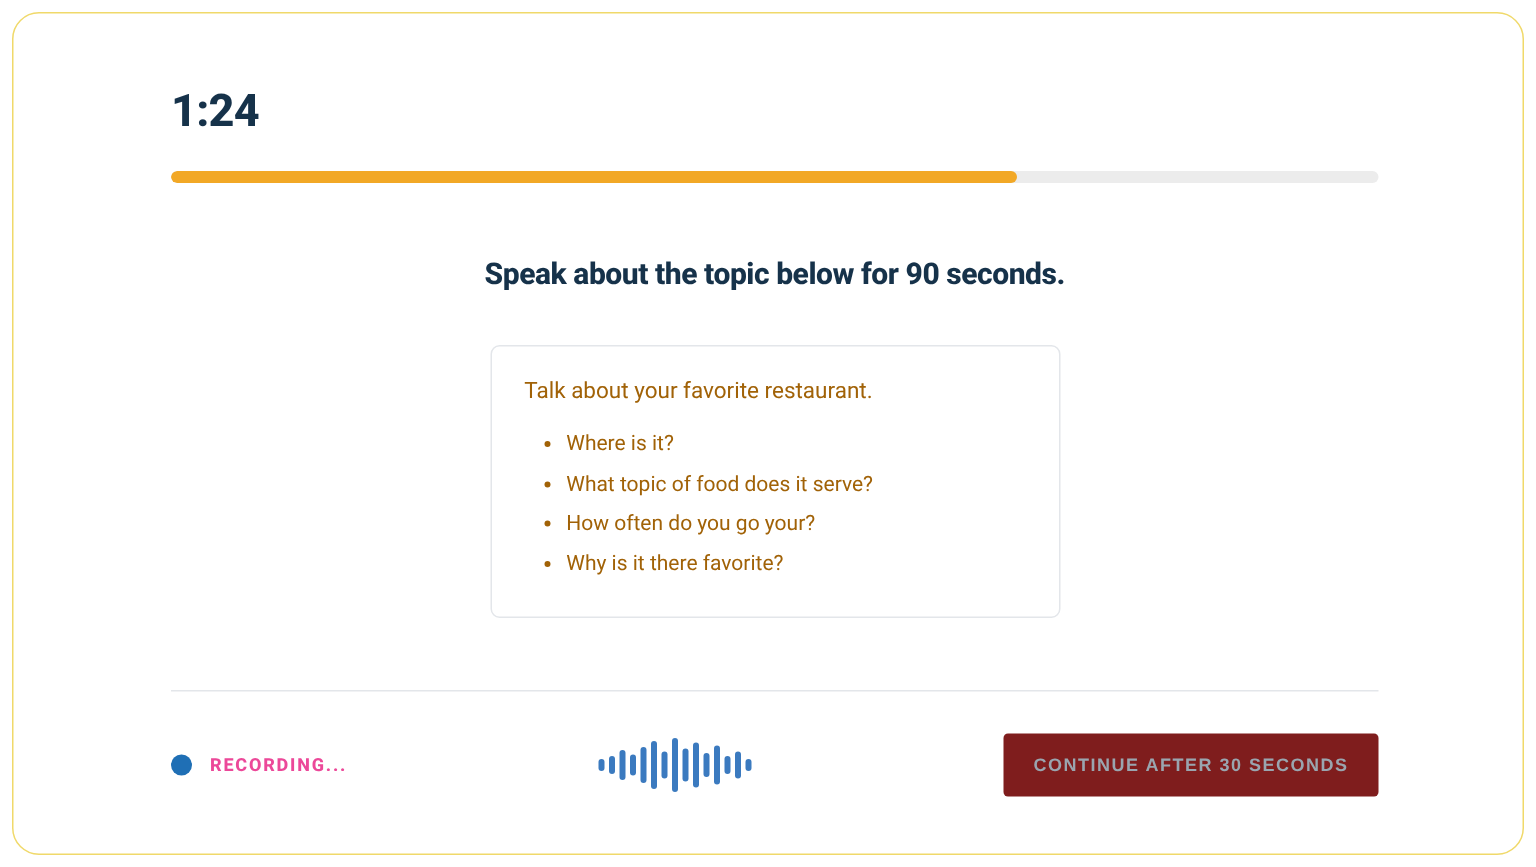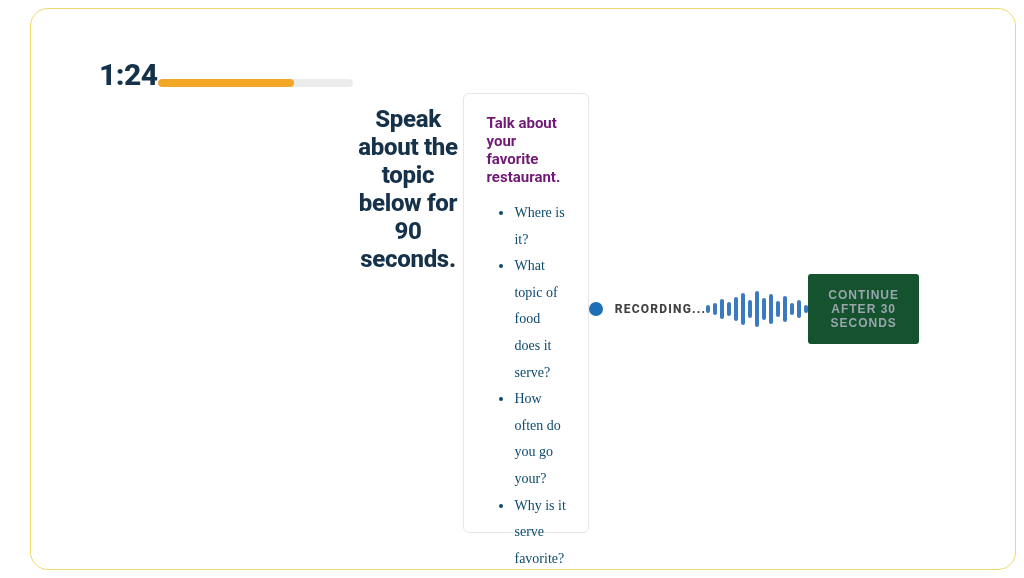--- a/index.html
+++ b/index.html
@@ -2,24 +2,23 @@
 <html><head>
 <meta charset="utf-8">
 <style>
   * { box-sizing: border-box; margin: 0; padding: 0; }
   html, body { width: 1024px; height: 578px; font-family: -apple-system, BlinkMacSystemFont, "Segoe UI", Roboto, Helvetica, Arial, sans-serif; background: #fff; }
   .card {
     position: absolute;
     left: 8px; top: 8px; right: 8px; bottom: 8px;
     border: 1px solid #f0d96a;
     border-radius: 18px;
-    padding: 48px 96px 36px 68px;
+    padding: 48px 96px 36px 105px;
     display: flex;
-    flex-direction: row;
-    margin-left: 22px;
+    flex-direction: column;
   }
   .timer {
     font-size: 30px;
     font-weight: 800;
     color: #16324a;
     letter-spacing: -0.5px;
   }
   .progress-track {
     margin-top: 22px;
     height: 8px;
@@ -30,45 +29,44 @@
   }
   .progress-fill {
     height: 100%;
     width: 70%;
     background: #f2a826;
     border-radius: 4px;
   }
   .instruction {
     margin-top: 48px;
     text-align: center;
-    font-size: 24px;
+    font-size: 20px;
     font-weight: 800;
     color: #16324a;
     letter-spacing: -0.3px;
   }
   .prompt-box {
     margin: 36px auto 0 auto;
     width: 380px;
     border: 1px solid #e3e6ea;
     border-radius: 6px;
     padding: 20px 22px 22px 22px;
   }
   .prompt-title {
     font-size: 15px;
-    font-weight: 700;
-    color: #701a75;
+    font-weight: 400;
+    color: #a16207;
     margin-bottom: 14px;
   }
   .prompt-list {
     list-style: disc;
     padding-left: 28px;
-    color: #0c4a6e;
+    color: #a16207;
     font-size: 14px;
     line-height: 1.9;
-    font-family: Liberation Serif, serif;
   }
   .divider {
     margin-top: 48px;
     height: 1px;
     background: #e3e6ea;
   }
   .footer {
     margin-top: 28px;
     display: flex;
     align-items: center;
@@ -80,36 +78,36 @@
     gap: 12px;
   }
   .rec-dot {
     width: 14px; height: 14px; border-radius: 50%;
     background: #1f6fb5;
   }
   .rec-label {
     font-size: 12px;
     font-weight: 800;
     letter-spacing: 1.2px;
-    color: #404040;
+    color: #ec4899;
   }
   .wave {
     display: flex;
     align-items: center;
     gap: 3px;
     height: 40px;
   }
   .wave span {
     display: block;
     width: 4px;
     background: #3b7abf;
     border-radius: 2px;
   }
   .continue-btn {
-    background: #14532d;
+    background: #7f1d1d;
     border: none;
     border-radius: 3px;
     padding: 14px 20px;
     font-size: 12px;
     font-weight: 800;
     letter-spacing: 1px;
     color: #9aa5af;
     cursor: not-allowed;
   }
 </style>
@@ -125,21 +123,21 @@
   </div>
 
   <div class="instruction">Speak about the topic below for 90 seconds.</div>
 
   <div class="prompt-box">
     <div class="prompt-title">Talk about your favorite restaurant.</div>
     <ul class="prompt-list">
       <li>Where is it?</li>
       <li>What topic of food does it serve?</li>
       <li>How often do you go your?</li>
-      <li>Why is it serve favorite?</li>
+      <li>Why is it there favorite?</li>
     </ul>
   </div>
 
   <div class="divider"></div>
 
   <div class="footer">
     <div class="recording">
       <div class="rec-dot"></div>
       <div class="rec-label">RECORDING...</div>
     </div>

